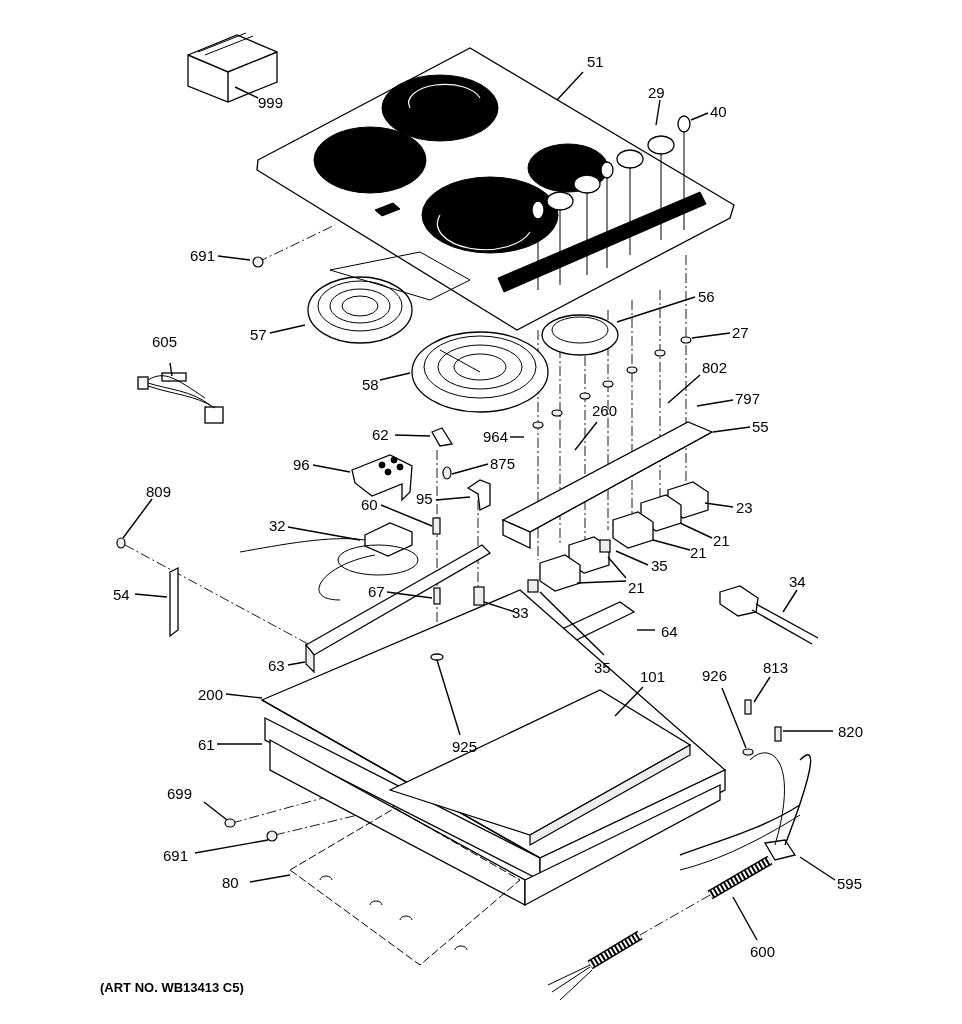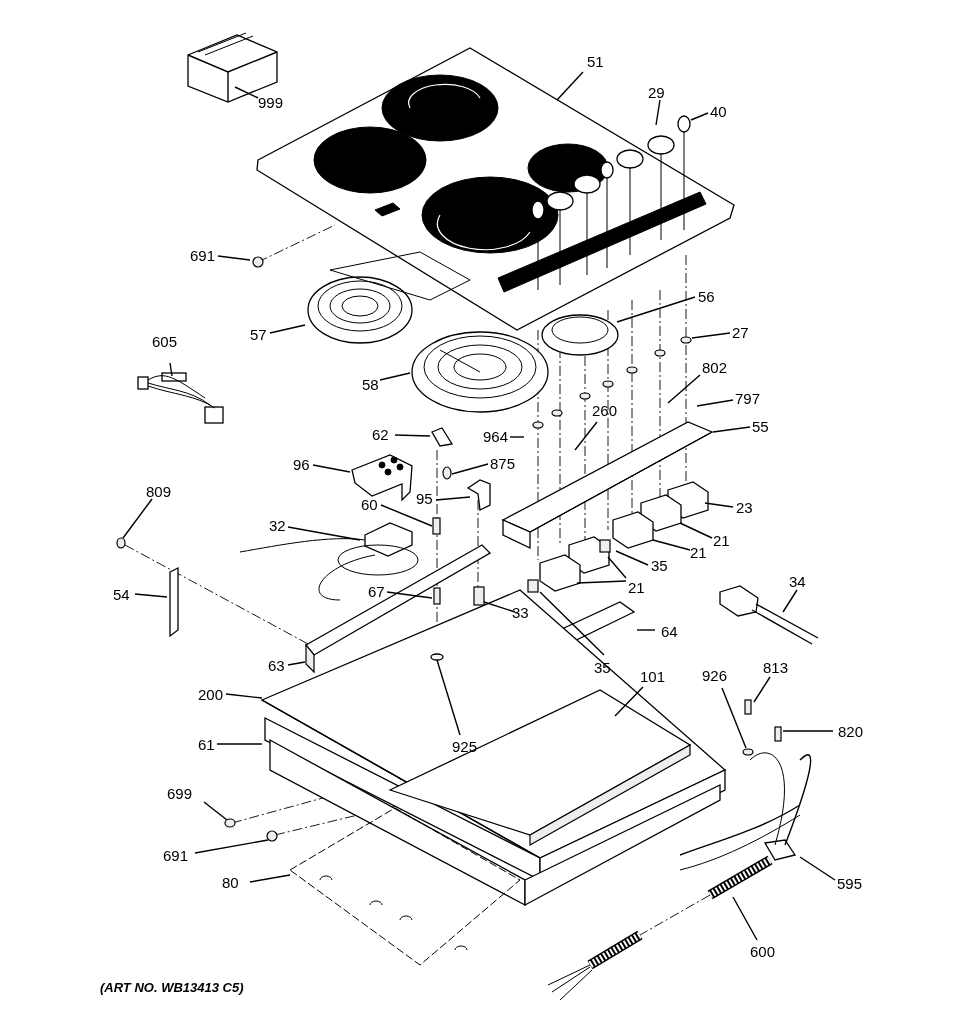--- a/index.html
+++ b/index.html
@@ -1,19 +1,19 @@
 <!DOCTYPE html>
 <html><head>
 <meta charset="utf-8">
 <style>
   html,body{margin:0;padding:0;background:#fff;}
   body{width:962px;height:1024px;position:relative;overflow:hidden;font-family:"Liberation Sans",sans-serif;}
   #diagram{position:absolute;left:0;top:0;width:962px;height:1024px;}
   .lbl{font-family:"Liberation Sans",sans-serif;font-size:15px;fill:#000;}
-  .art{position:absolute;left:100px;top:980px;font-family:"Liberation Sans",sans-serif;font-weight:bold;font-size:13px;color:#000;font-style:italic;}
+  .art{position:absolute;left:100px;top:980px;font-family:"Liberation Sans",sans-serif;font-weight:bold;font-size:13px;color:#000;}
   .ln{stroke:#000;stroke-width:1.4;fill:none;}
   .thin{stroke:#000;stroke-width:1;fill:none;}
   .dash{stroke:#000;stroke-width:0.9;fill:none;stroke-dasharray:10 3 2 3;}
   .part{stroke:#000;stroke-width:1.3;fill:#fff;}
   .partg{stroke:#000;stroke-width:1.2;fill:#eee;}
   .blk{fill:#000;stroke:#000;}
 </style>
 </head>
 <body>
 

